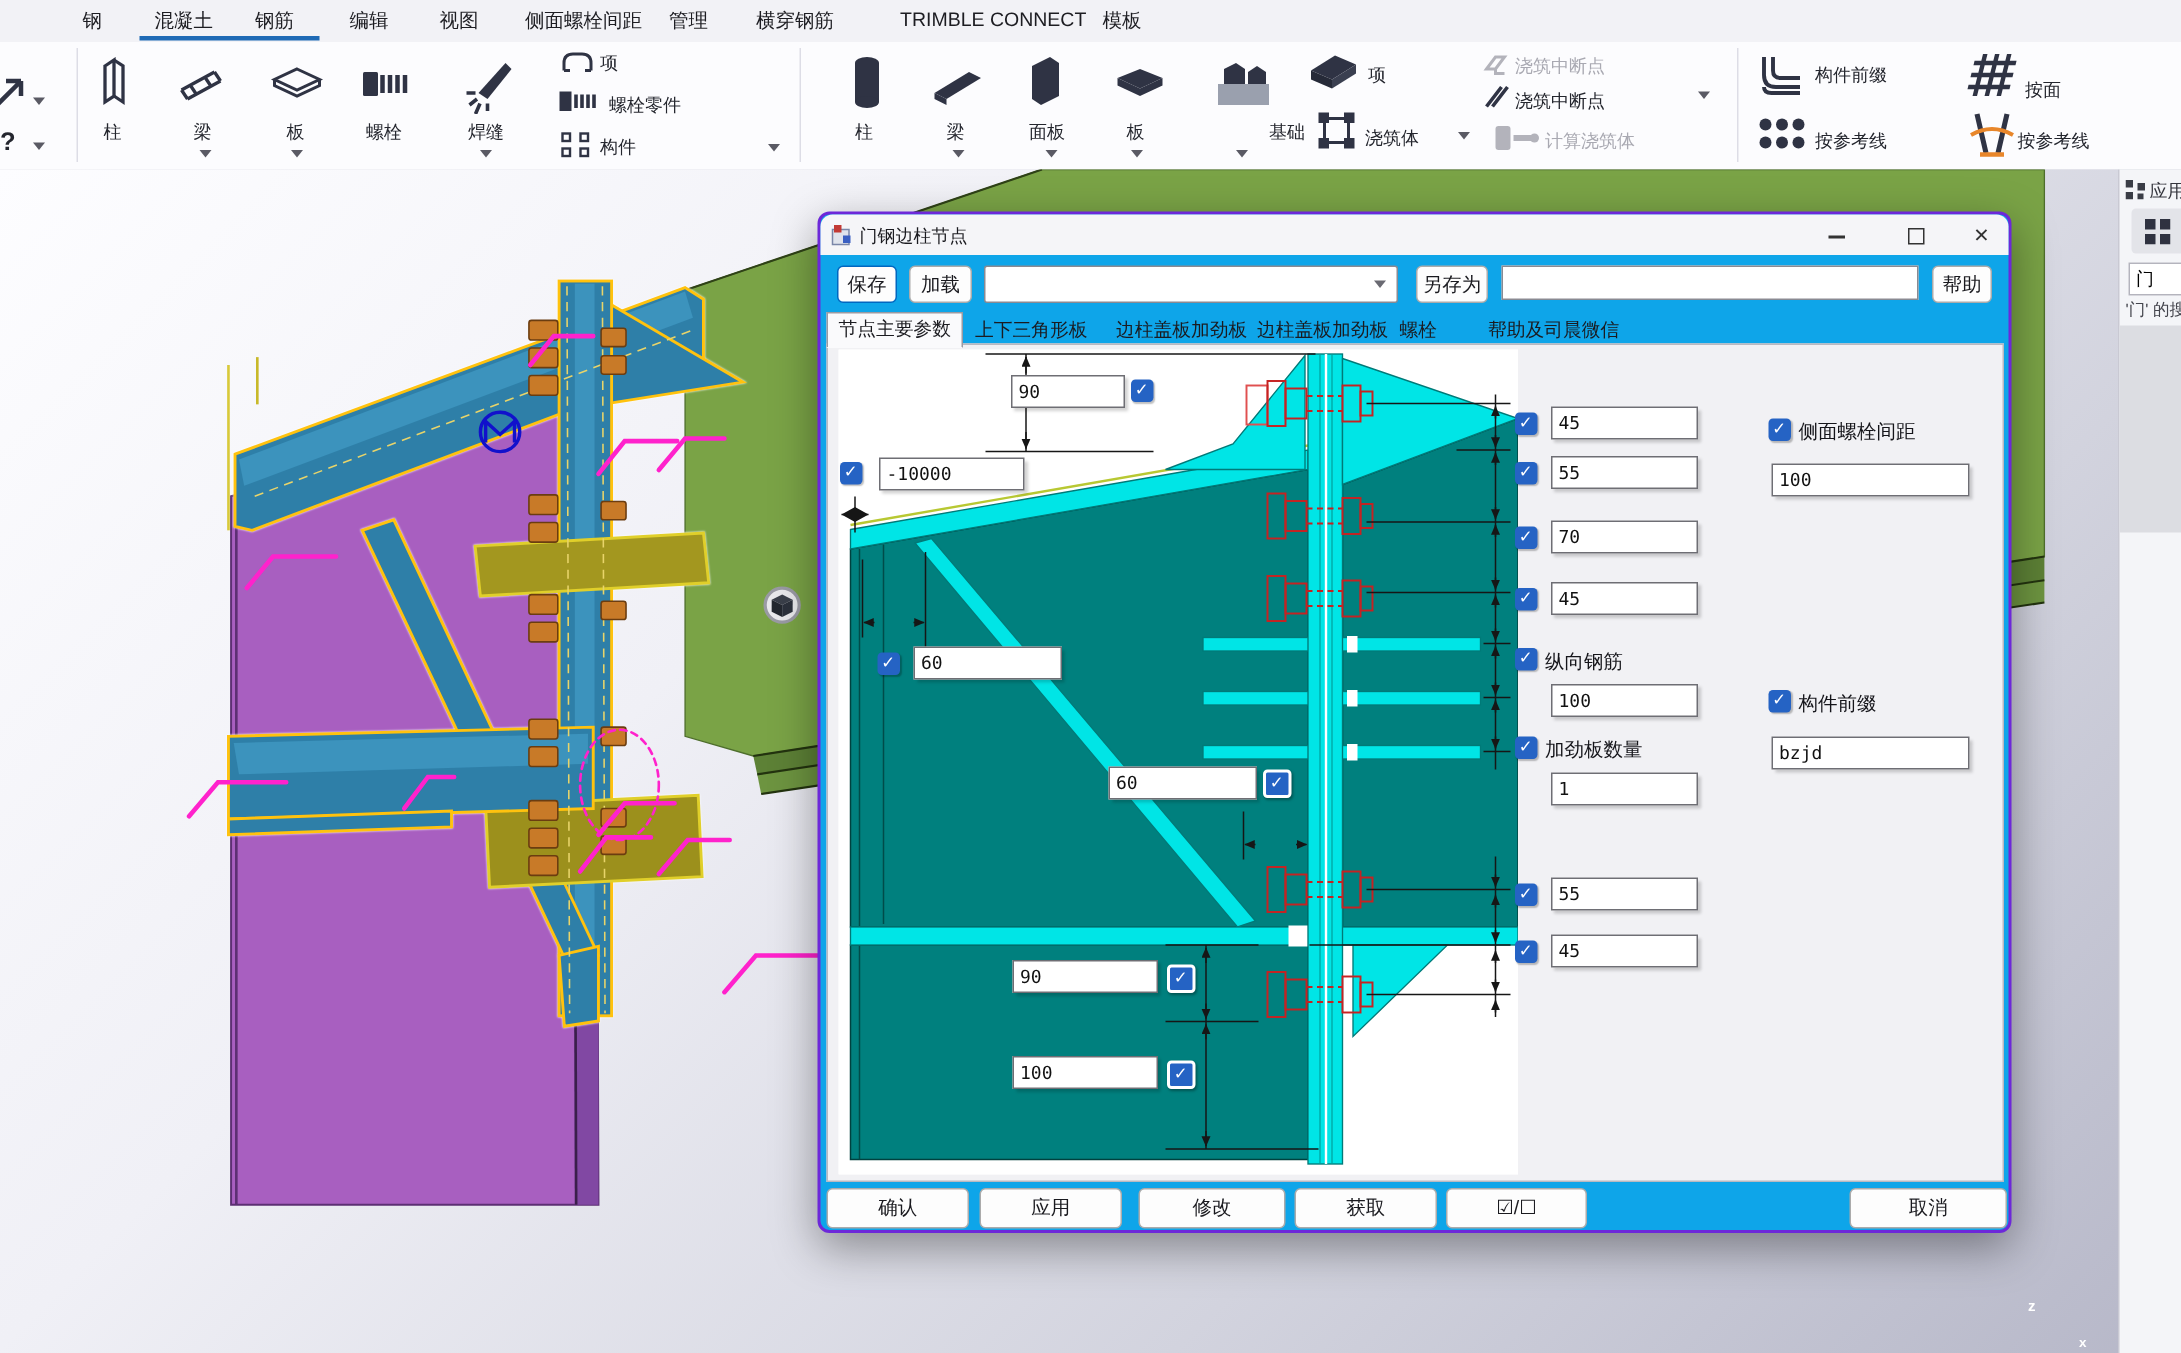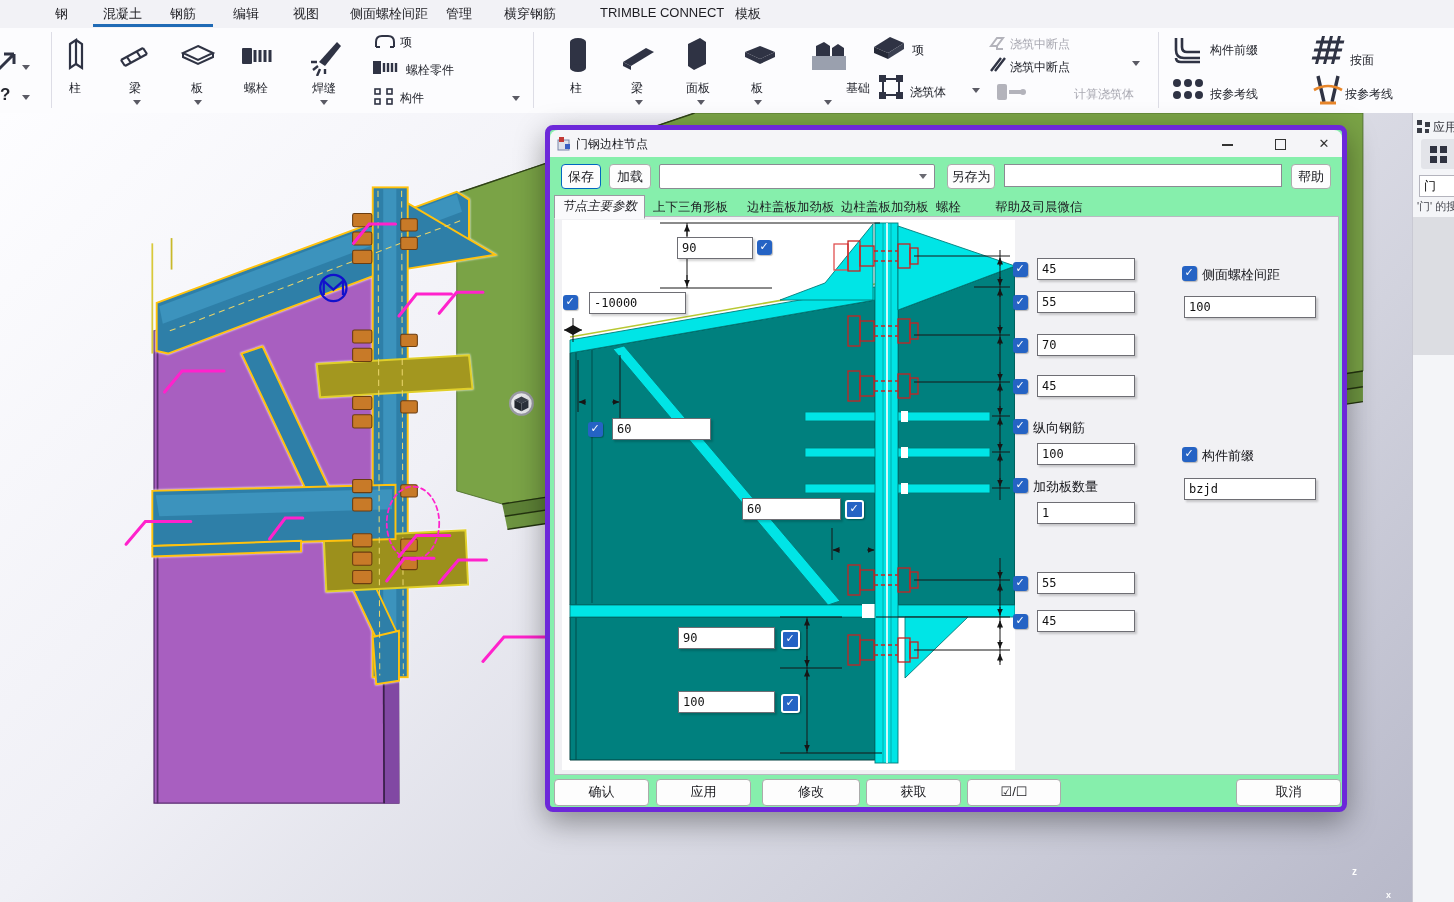--- a/index.html
+++ b/index.html
@@ -21,37 +21,37 @@
   .viewport{left:0;top:113px;width:1454px;height:789px;
     background:linear-gradient(135deg,#fdfdff 0%,#f0f0f6 35%,#d2d3de 70%,#b6b7c8 100%);}
   
   .sidepanel{left:1412px;top:113px;width:42px;height:789px;background:#f4f5f8;border-left:1px solid #c9c9d3;overflow:hidden;}
   .sp-title{position:absolute;left:20px;top:6px;font-size:12px;color:#33343c;white-space:nowrap;}
   .sp-gridbtn{position:absolute;left:8px;top:26px;width:40px;height:30px;background:#e3e4e9;border-radius:3px;}
   .sp-search{position:absolute;left:6px;top:62px;width:60px;height:20px;border:1px solid #b4b4bd;background:#fff;font-size:12px;padding:0 4px;}
   .sp-results{position:absolute;left:4px;top:86px;font-size:11px;color:#44454d;white-space:nowrap;}
   .sp-gray{position:absolute;left:0px;top:104px;width:42px;height:138px;background:#dcdde2;}
   
-  .dialog{left:545px;top:125px;width:792px;height:677px;background:#86efac;
-    border:5px solid #6d28d9;border-radius:8px;box-shadow:0 10px 30px rgba(0,0,0,.38);}
+  .dialog{left:545px;top:141px;width:792px;height:677px;background:#0ea5e9;
+    border:2px solid #6d28d9;border-radius:8px;box-shadow:0 10px 30px rgba(0,0,0,.38);}
   .titlebar{position:absolute;left:0;top:0;width:100%;height:27px;background:#f5f5f8;border-radius:8px 8px 0 0;}
   .title-text{position:absolute;left:26px;top:6px;font-size:12px;color:#1b1b20;}
   .winbtn{position:absolute;top:4px;width:34px;height:20px;text-align:center;color:#333;}
   .fld{position:absolute;background:#fff;border:1px solid #6e6e74;font:12px "DejaVu Sans Mono",monospace;
        padding:0 0 0 4px;height:20px;box-shadow:2px 2px 2px rgba(0,0,0,.18);color:#111;}
   .cb{position:absolute;width:15px;height:15px;background:#2563c4;border-radius:3px;box-shadow:1px 1px 1px rgba(0,0,0,.25);}
   .cb::after{content:"✓";position:absolute;left:2.5px;top:0px;font-size:11px;color:#fff;}
   .cb.framed{border:2px solid #fff;box-shadow:1px 1px 2px rgba(0,0,0,.35);}
   .dlabel{position:absolute;font-size:13px;color:#15151a;white-space:nowrap;}
   .btn{position:absolute;height:25px;background:#fdfdfd;border:1px solid #ababab;border-radius:4px;
        font-size:13px;color:#1a1a1f;text-align:center;line-height:23px;}
   .btn.primary{border:1px solid #0067c0;}
   .tab{position:absolute;top:0;height:22px;font-size:12.5px;line-height:21px;padding:0 7px;color:#1b1b20;
        border:1px solid transparent;white-space:nowrap;}
-  .tab.active{background:#fafafc;border:1px solid #9a9aa2;border-bottom:1px solid #fafafc;z-index:2;font-style:italic;}
+  .tab.active{background:#fafafc;border:1px solid #9a9aa2;border-bottom:1px solid #fafafc;z-index:2;}
   .tabstrip-line{position:absolute;height:1px;background:#9a9aa2;}
   .content-frame{position:absolute;left:4px;top:86px;width:783px;height:557px;border:1px solid #b9b9c1;background:#f1f1f4;}
   .diagram{position:absolute;left:12px;top:90px;width:453px;height:550px;background:#fff;}
   .combo-chevron{position:absolute;width:0;height:0;border-left:4px solid transparent;border-right:4px solid transparent;border-top:5px solid #6a6a72;}
 </style>
 </head>
 <body>
 
 <div class="abs menubar">
   <span class="menu-item" style="left:55px">钢</span>
@@ -185,21 +185,21 @@
   <svg class="ric" style="left:988px;top:28px" width="18" height="18">
     <path d="M3 15 L13 2 M7 15 L17 2" stroke="#2f3344" stroke-width="2.4"></path>
   </svg>
   <div class="rlabel" style="left:1010px;top:31px">浇筑中断点</div>
   <div class="caret" style="left:1132px;top:33px"></div>
   <svg class="ric" style="left:995px;top:52px" width="32" height="24">
     <rect x="2" y="4" width="10" height="16" rx="2" fill="#b3b3bb"></rect>
     <path d="M14 12 H28" stroke="#b3b3bb" stroke-width="4"></path>
       <circle cx="28" cy="12" r="3" fill="#b3b3bb"></circle>
   </svg>
-  <div class="rlabel gray" style="left:1074px;top:58px">计算浇筑体</div>
+  <div class="rlabel gray" style="left:1030px;top:58px">计算浇筑体</div>
   <div class="rsep" style="left:1158px"></div>
 
   <svg class="ric" style="left:1172px;top:8px" width="32" height="28">
     <path d="M4 2 V14 Q4 22 12 22 H28 M10 2 V11 Q10 16 15 16 H28 M4 22 Q4 26 9 26 H28" fill="none" stroke="#2f3344" stroke-width="2.6"></path>
   </svg>
   <div class="rlabel" style="left:1210px;top:14px">构件前缀</div>
   <svg class="ric" style="left:1172px;top:50px" width="34" height="24">
     <circle cx="5" cy="5" r="4" fill="#2f3344"></circle>
       <circle cx="16" cy="5" r="4" fill="#2f3344"></circle>
       <circle cx="27" cy="5" r="4" fill="#2f3344"></circle>

